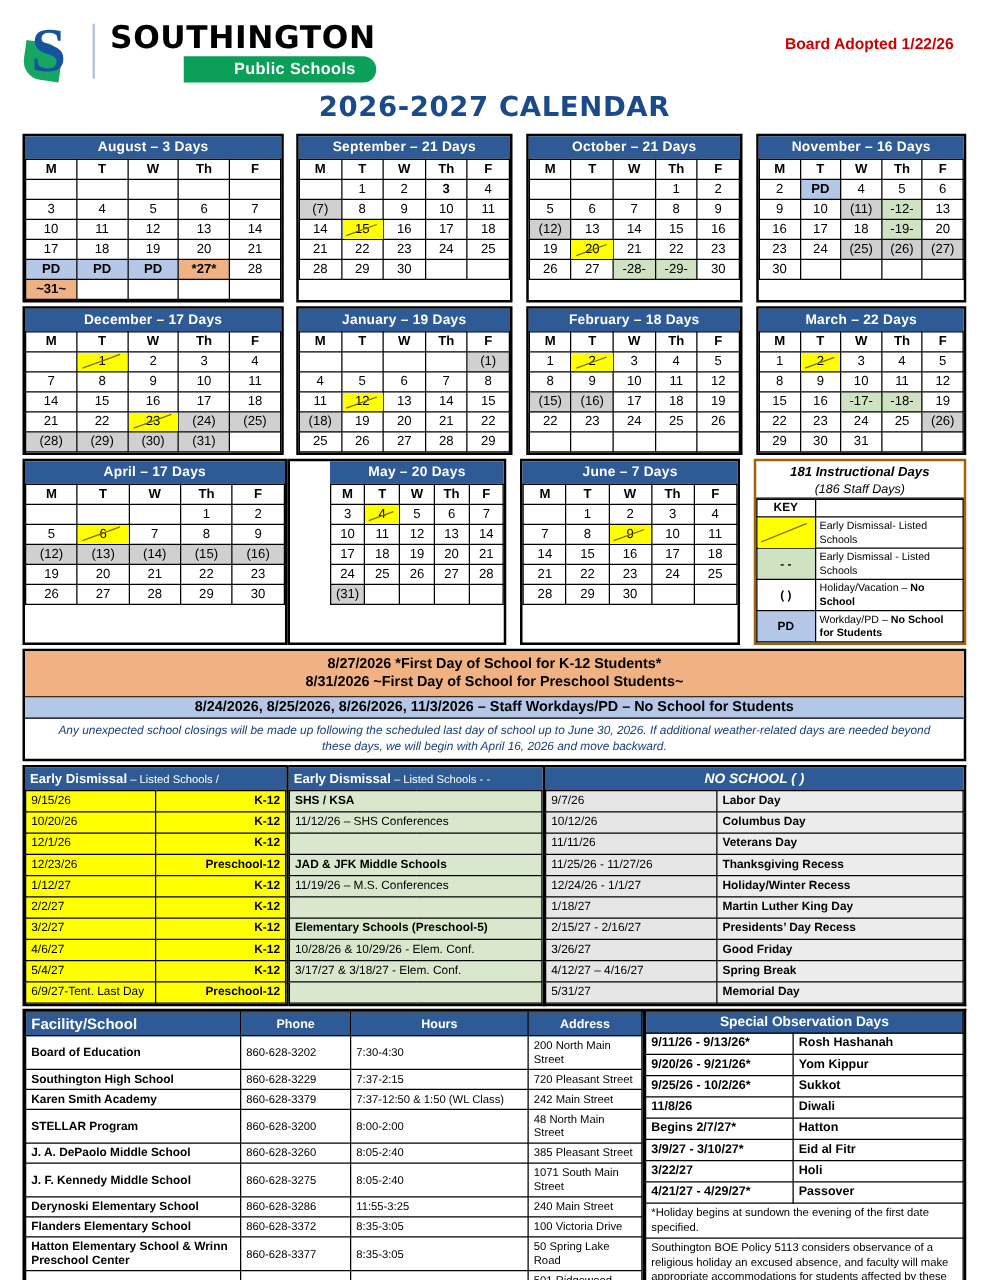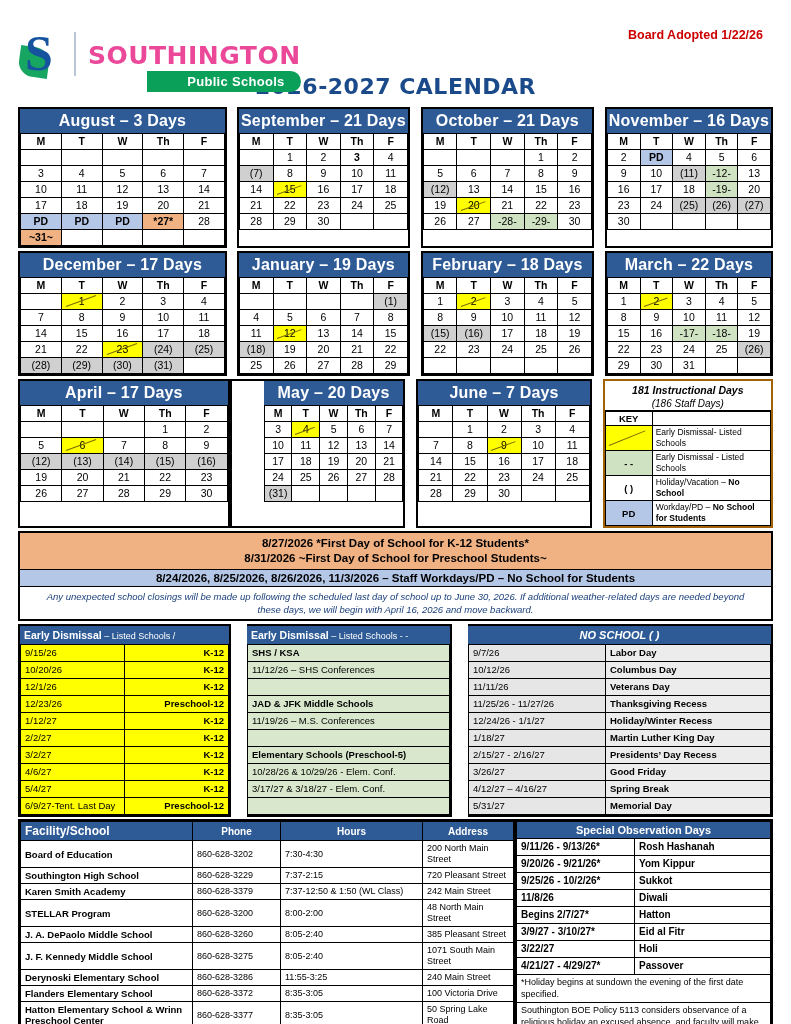--- a/index.html
+++ b/index.html
@@ -20,22 +20,22 @@
     font-family:"Liberation Serif", serif;font-weight:bold;font-size:50px;
     color:#15539e;line-height:48px;text-align:center;z-index:3;
   }
   .leaf{
     position:absolute;left:3px;top:18px;width:30px;height:30px;
     background:#0ba05a;border-radius:0 50% 0 50%;transform:rotate(8deg);z-index:1;opacity:.95;
   }
   .logo-div{width:2px;height:44px;background:#b9c6d6;margin:0 12px;}
   .logo-text{display:flex;flex-direction:column;}
   .logo-title{
-    font-weight:bold;font-size:25px;letter-spacing:.5px;color:#ec4899;
-    line-height:26px;font-family:"DejaVu Sans", sans-serif;margin-top:27px;
+    font-weight:bold;font-size:25px;letter-spacing:.5px;color:#000000;
+    line-height:26px;font-family:"DejaVu Sans", sans-serif;
   }
   .logo-sub-wrap{
     background:#0ba05a;border-radius:0 12px 12px 0;margin-top:2px;padding:1px 16px 2px 40px;
     align-self:flex-end;
   }
   .logo-sub{color:#fff;font-size:13px;font-weight:bold;letter-spacing:.3px;}
   .board-adopted{
     position:absolute;right:28px;top:28px;color:#cc0000;font-weight:bold;font-size:12.5px;
   }
   .cal-title{
@@ -52,21 +52,21 @@
   .m-oct{width:178px;margin-left:11px;}
   .m-nov{width:173px;margin-left:11px;}
   .m-dec{width:215px;}
   .m-jan{width:178px;margin-left:10px;}
   .m-feb{width:178px;margin-left:11px;}
   .m-mar{width:173px;margin-left:11px;}
   .m-apr{width:215px;}
   .m-may{width:178px;padding-left:32px;}
   .m-jun{width:178px;margin-left:11px;}
   .m-head{
-    background:#2e5b96;color:#fff;font-weight:bold;font-size:16px;text-align:center;
+    background:#2e5b96;color:#fff;font-weight:bold;font-size:11px;text-align:center;
     padding:3px 0 3px 0;letter-spacing:.2px;
   }
   table.mt{width:100%;border-collapse:collapse;table-layout:fixed;}
   table.mt td{
     border:1px solid #000;text-align:center;font-size:10.5px;height:15px;
     padding:0;line-height:15px;color:#000;
   }
   table.mt td.dow{font-weight:bold;font-size:10.5px;}
   td.grey{background:#d0d0d0;}
   td.green{background:#cfe3c2;}
@@ -108,21 +108,21 @@
   .band-blue{
     background:#b4c7e7;text-align:center;font-weight:bold;font-size:11.5px;
     padding:2px 0;border-bottom:1px solid #000;
   }
   .band-italic{
     text-align:center;font-style:italic;font-size:9.5px;padding:3px 18px;line-height:13px;
     color:#1a3f7a;
   }
 
   
-  .mid{display:flex;margin:3px 18px 0 18px;gap:16px;}
+  .mid{display:flex;margin:3px 18px 0 18px;gap:0;}
   .col-yellow{width:213px;border:2px solid #000;box-sizing:border-box;}
   .col-green{width:205px;border:2px solid #000;border-left:0;box-sizing:border-box;}
   .col-ns{flex:1;border:2px solid #000;border-left:0;box-sizing:border-box;}
   .sec-head{
     background:#2e5b96;color:#fff;font-weight:bold;font-size:10.5px;padding:3px 4px;
   }
   .sec-head .lite{font-weight:normal;font-size:9px;}
   .sec-head.ctr{text-align:center;font-style:italic;font-size:11px;}
   table.lt{width:100%;border-collapse:collapse;table-layout:fixed;}
   table.lt td{border:1px solid #000;font-size:9.5px;padding:1px 4px;height:14px;line-height:14px;}

